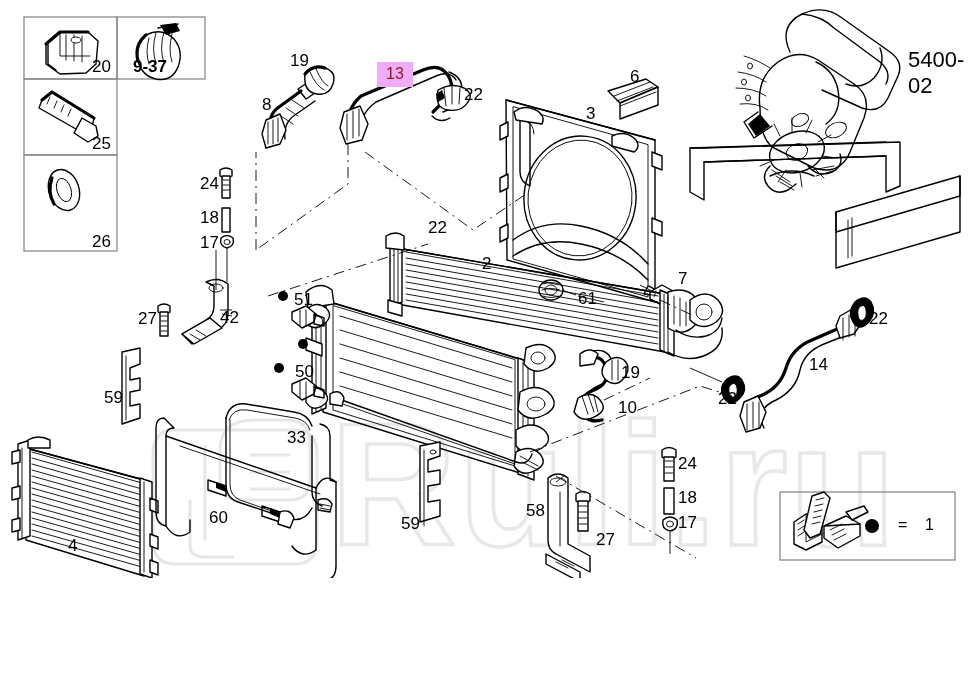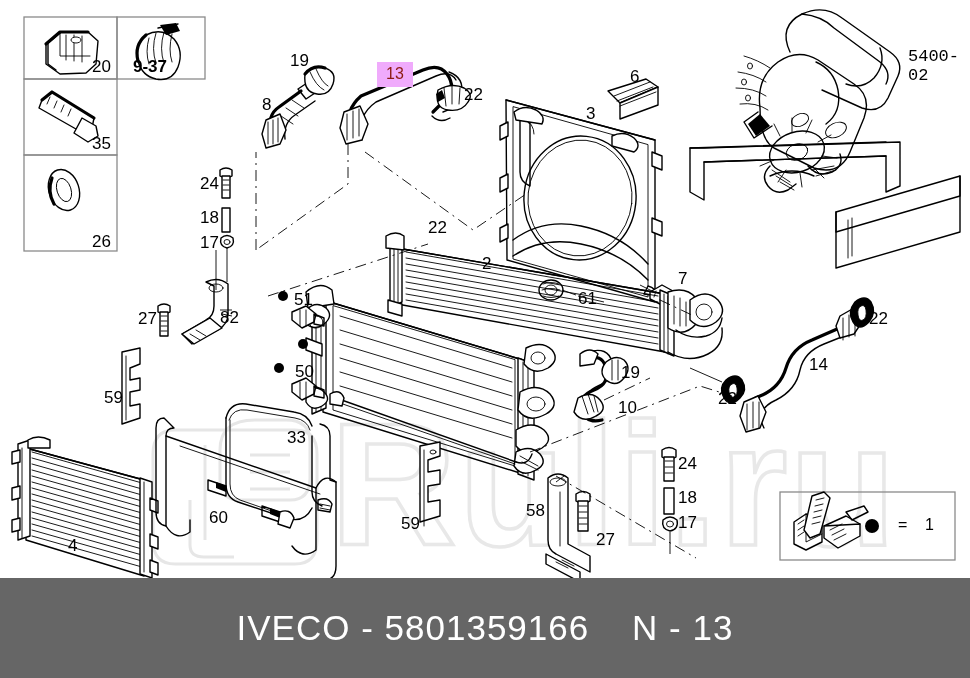--- a/index.html
+++ b/index.html
@@ -71,22 +71,22 @@
     font-size: 17px;
   }
   .lbl-hl {
     background: #f0abfc;
     color: #8c1b12;
     padding: 4px 9px 5px 9px;
     font-size: 16px;
   }
   .corner-code {
     position: absolute;
-    font-family: Liberation Mono, monospace;
-    font-size: 17px;
+    font-family: Liberation Sans, sans-serif;
+    font-size: 22px;
     color: #000000;
   }
   .eq-one {
     position: absolute;
     font-family: "Liberation Sans", sans-serif;
     font-size: 16px;
     color: #000000;
   }
 </style>
 </head>
@@ -509,21 +509,21 @@
       </g>
 
       <g>
         <path class="lead" d="M604 302 l-26 -6"></path>
         <path class="lead" d="M232 316 l-10 -2"></path>
       </g>
     </svg>
 
     <div class="lbl lbl-lg" style="left:92px;  top:58px;">20</div>
     <div class="lbl lbl-lg" style="left:133px; top:58px;font-weight:bold;">9-37</div>
-    <div class="lbl lbl-lg" style="left:92px;  top:135px;">35</div>
+    <div class="lbl lbl-lg" style="left:92px;  top:135px;">25</div>
     <div class="lbl lbl-lg" style="left:92px;  top:233px;">26</div>
 
     <div class="lbl lbl-lg" style="left:290px; top:52px;">19</div>
     <div class="lbl lbl-lg" style="left:262px; top:96px;">8</div>
 
     <div class="lbl lbl-hl" style="left:377px; top:62px;">13</div>
 
     <div class="lbl lbl-lg" style="left:464px; top:86px;">22</div>
     <div class="lbl lbl-lg" style="left:630px; top:68px;">6</div>
     <div class="lbl lbl-lg" style="left:586px; top:105px;">3</div>
@@ -532,21 +532,21 @@
     <div class="lbl lbl-lg" style="left:200px; top:209px;">18</div>
     <div class="lbl lbl-lg" style="left:200px; top:234px;">17</div>
 
     <div class="lbl lbl-lg" style="left:428px; top:219px;">22</div>
     <div class="lbl lbl-lg" style="left:482px; top:255px;">2</div>
     <div class="lbl lbl-lg" style="left:678px; top:270px;">7</div>
     <div class="lbl lbl-lg" style="left:578px; top:290px;">61</div>
 
     <div class="lbl lbl-lg" style="left:294px; top:291px;">51</div>
     <div class="lbl lbl-lg" style="left:138px; top:310px;">27</div>
-    <div class="lbl lbl-lg" style="left:220px; top:309px;">82</div>
+    <div class="lbl lbl-lg" style="left:220px; top:309px;">42</div>
     <div class="lbl lbl-lg" style="left:295px; top:363px;">50</div>
 
     <div class="lbl lbl-lg" style="left:869px; top:310px;">22</div>
     <div class="lbl lbl-lg" style="left:809px; top:356px;">14</div>
     <div class="lbl lbl-lg" style="left:621px; top:364px;">19</div>
     <div class="lbl lbl-lg" style="left:104px; top:389px;">59</div>
     <div class="lbl lbl-lg" style="left:718px; top:390px;">22</div>
     <div class="lbl lbl-lg" style="left:610px; top:399px;margin-left:8px;">10</div>
     <div class="lbl lbl-lg" style="left:287px; top:429px;">33</div>
 
@@ -559,17 +559,14 @@
     <div class="lbl lbl-lg" style="left:678px; top:514px;">17</div>
     <div class="lbl lbl-lg" style="left:596px; top:531px;">27</div>
 
     <div class="corner-code" style="left:908px; top:47px;">5400-02</div>
 
     <div class="eq-one" style="left:898px; top:516px;">=</div>
     <div class="eq-one" style="left:925px; top:516px;">1</div>
 
   </div>
 
-  <div id="footer-bar">
-    <div id="footer-text">IVECO - 5801359166    N - 13</div>
-  </div>
 
 </div>
 
 </body></html>

